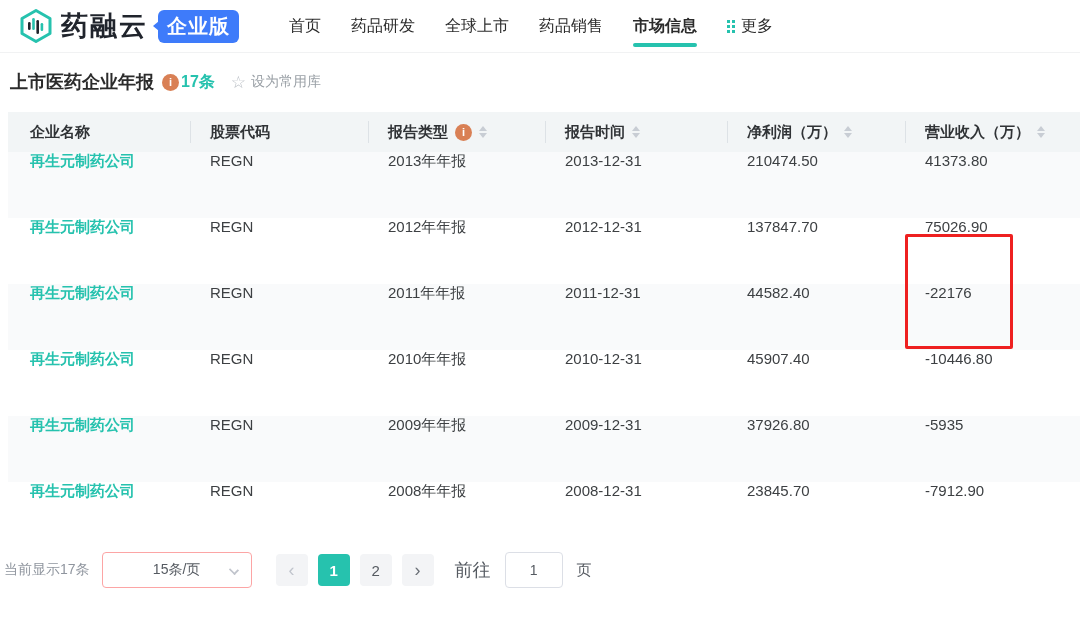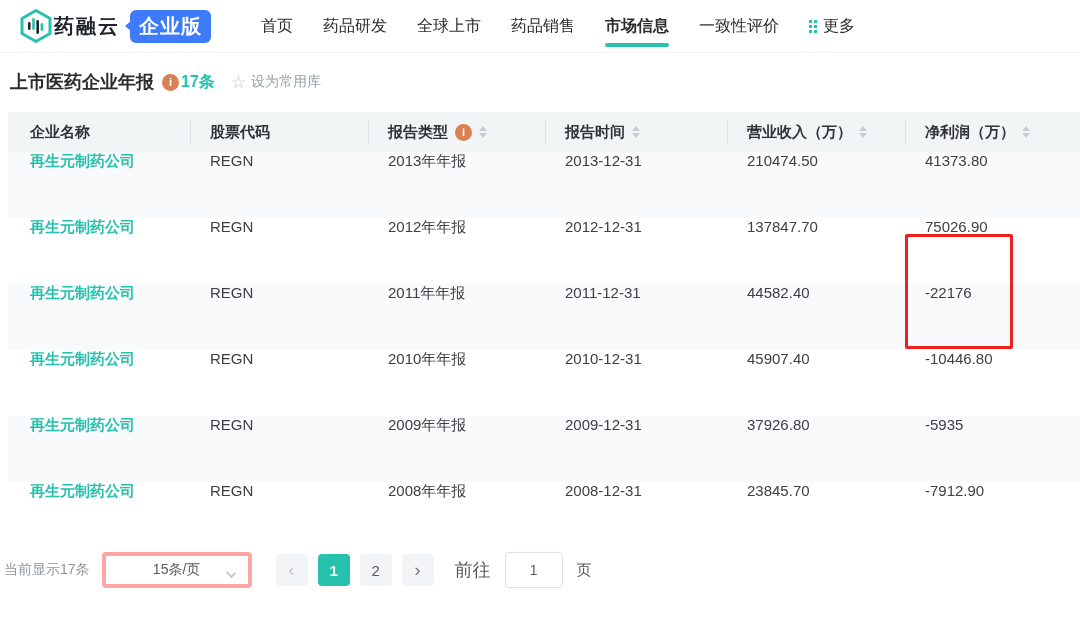--- a/index.html
+++ b/index.html
@@ -4,21 +4,21 @@
 <style>
   * { margin:0; padding:0; box-sizing:border-box; }
   html,body { width:1080px; height:622px; background:#fff; overflow:hidden;
     font-family:"Liberation Sans","DejaVu Sans",sans-serif; }
   .app { position:relative; width:1080px; height:622px; background:#fff; }
 
   
   .topnav { display:flex; align-items:center; height:53px; padding-left:18px;
     border-bottom:1px solid #f1f2f3; }
   .brand { display:flex; align-items:center; cursor:pointer; }
-  .brand-name { font-size:20px; font-weight:800; color:#20242c; letter-spacing:2px; }
+  .brand-name { font-size:27px; font-weight:800; color:#20242c; letter-spacing:2px; margin-left:7px; }
   .brand-badge { position:relative; margin-left:10px; background:#3e7bfa; color:#fff;
     font-size:20px; font-weight:700; padding:3px 9px; border-radius:6px; letter-spacing:1px; }
   .brand-badge::before { content:""; position:absolute; left:-5px; top:50%; transform:translateY(-50%);
     border-top:5px solid transparent; border-bottom:5px solid transparent; border-right:6px solid #3e7bfa; }
   .nav { display:flex; align-items:center; height:100%; margin-left:50px; gap:30px; }
   .nav-item { position:relative; display:flex; align-items:center; height:100%; gap:6px;
     font-size:16px; color:#2b2b2b; cursor:pointer; text-decoration:none; }
   .nav-item.active { font-weight:600; }
   .underline { position:absolute; left:0; right:0; bottom:5px; height:4px;
     border-radius:2px; background:#26c2ae; }
@@ -59,21 +59,21 @@
 
   
   .red-box { position:absolute; left:905px; top:234px; width:108px; height:115px;
     border:3px solid #ee2020; border-radius:2px; z-index:5; pointer-events:none; }
 
   
   .pager-row { position:absolute; left:4px; top:552px; right:0; height:36px;
     display:flex; align-items:center; font-size:14px; }
   .summary { color:#8f959e; }
   .page-size { position:relative; margin-left:12px; width:150px; height:36px;
-    border:4px solid #fca5a5; border-radius:4px; display:flex; align-items:center;
+    border:1px solid #fca5a5; border-radius:4px; display:flex; align-items:center;
     justify-content:center; color:#555a61; cursor:pointer; background:#fff; }
   .dd-caret { position:absolute; right:13px; top:13px; width:8px; height:8px;
     border-right:2px solid #c0c4cc; border-bottom:2px solid #c0c4cc; transform:rotate(45deg) scale(1,0.8); }
   .pager { display:flex; align-items:center; gap:10px; margin-left:24px; }
   .pg { width:32px; height:32px; border:none; border-radius:4px; background:#f3f4f6;
     display:flex; align-items:center; justify-content:center; font-size:15px; color:#555a61;
     cursor:pointer; font-family:inherit; }
   .pg.active { background:#26c2ae; color:#fff; font-weight:700; }
   .chev { font-size:18px; line-height:1; color:#c0c4cc; }
   .chev.dark { color:#6a6f76; }
@@ -101,21 +101,20 @@
     </div>
     <nav class="nav">
       <a class="nav-item">首页</a>
       <a class="nav-item">药品研发</a>
       <a class="nav-item">全球上市</a>
       <a class="nav-item">药品销售</a>
       <a class="nav-item active">
         <span>市场信息</span>
         <span class="underline"></span>
       </a>
-      <a class="nav-item">一致性评价</a>
       <a class="nav-item">
         <span class="grid-icon">
             <i></i>
             <i></i>
             <i></i>
             <i></i>
             <i></i>
             <i></i>
           </span>
         <span>更多</span>
@@ -150,28 +149,28 @@
           </span>
       </div>
       <div class="th sep">
         <span>报告时间</span>
         <span class="caret">
             <span class="up"></span>
             <span class="down"></span>
           </span>
       </div>
       <div class="th sep">
+        <span>净利润（万）</span>
+        <span class="caret">
+            <span class="up"></span>
+            <span class="down"></span>
+          </span>
+      </div>
+      <div class="th sep">
         <span>营业收入（万）</span>
-        <span class="caret">
-            <span class="up"></span>
-            <span class="down"></span>
-          </span>
-      </div>
-      <div class="th sep">
-        <span>净利润（万）</span>
         <span class="caret">
             <span class="up"></span>
             <span class="down"></span>
           </span>
       </div>
     </div>
 
     <div class="trow stripe">
       <div class="td">
           <a class="company-link">再生元制药公司</a>

